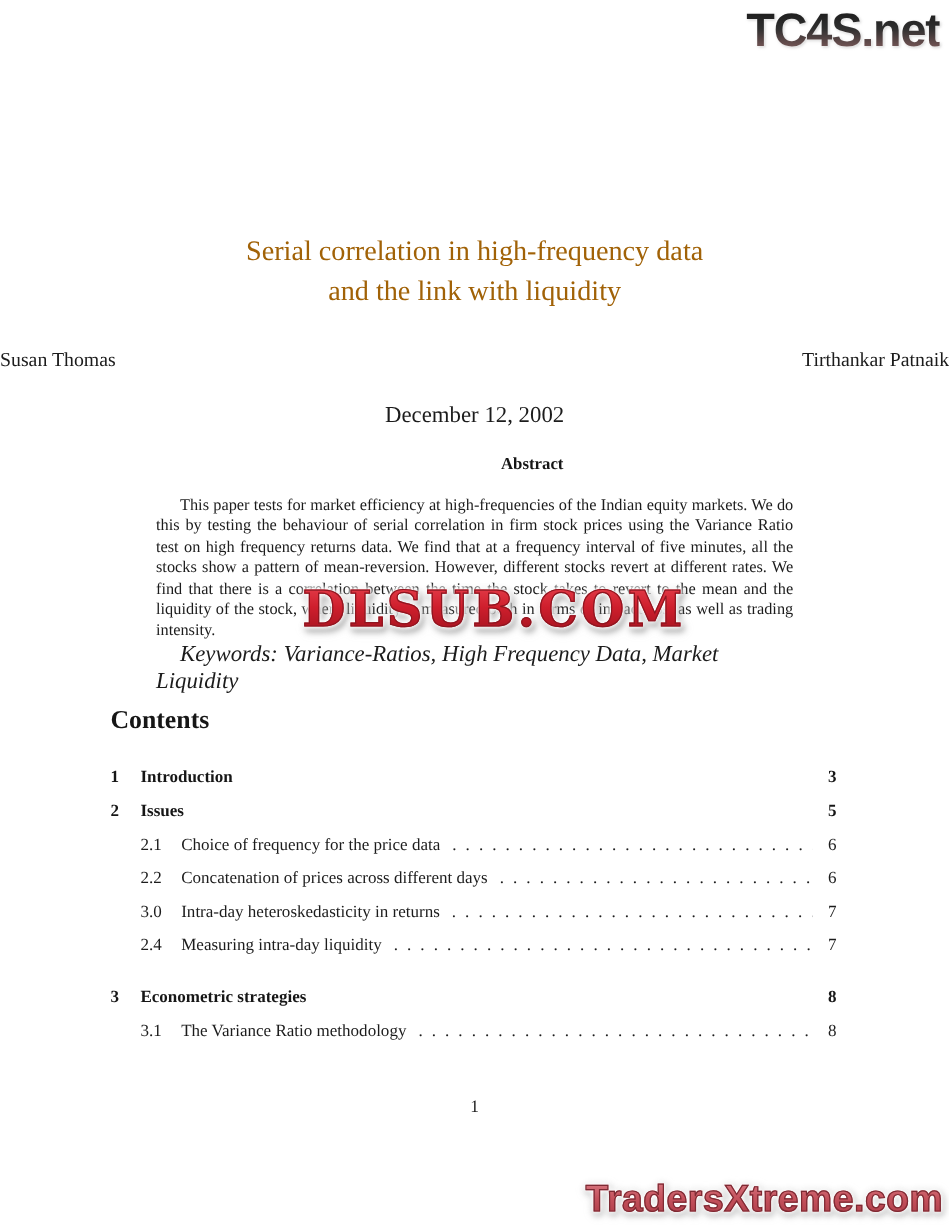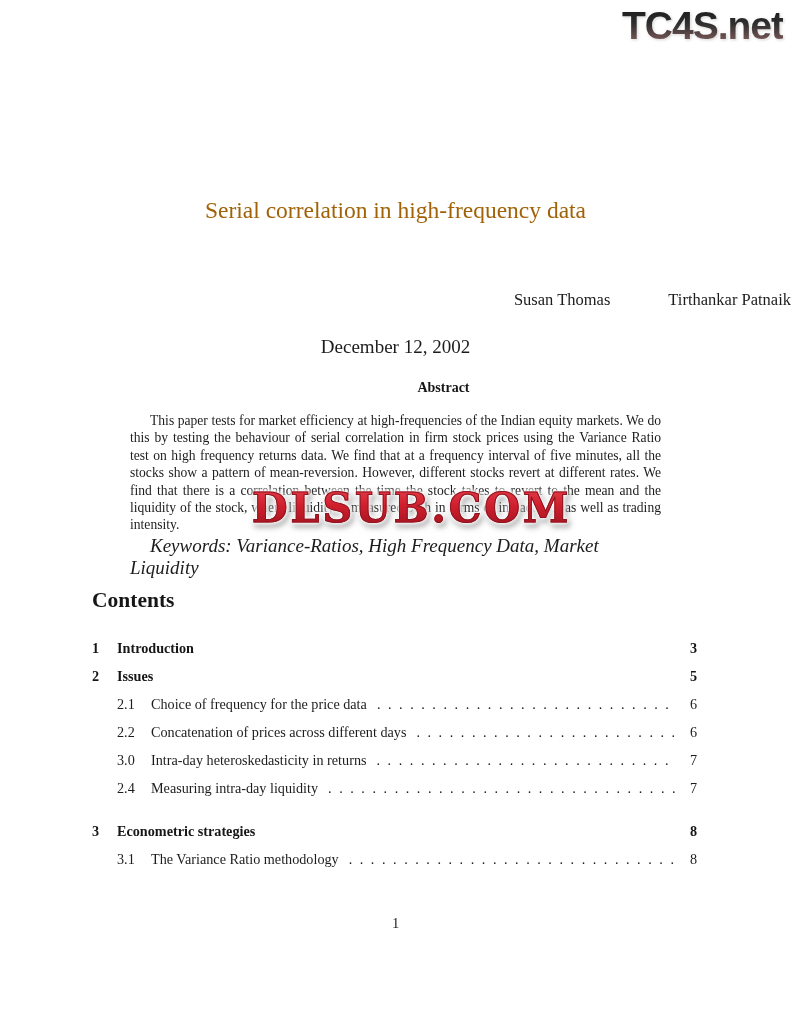--- a/index.html
+++ b/index.html
@@ -41,21 +41,21 @@
     line-height: 33px;
     color: #a16207;
   }
 
   .authors {
     position: absolute;
     top: 290px;
     left: 0;
     width: 100%;
     display: flex;
-    justify-content: flex-end;
+    justify-content: space-between;
     gap: 58px;
     font-size: 16.5px;
   }
 
   .pub-date {
     position: absolute;
     top: 336px;
     left: 0;
     width: 100%;
     text-align: center;
@@ -194,20 +194,21 @@
 </style>
 </head>
 <body>
 
 <div class="page">
 
   <div class="tc4s-logo">TC4S.net</div>
 
   <div class="title">
     <div>Serial correlation in high-frequency data</div>
+    <div>and the link with liquidity</div>
   </div>
 
   <div class="authors">
     <span>Susan Thomas</span>
     <span>Tirthankar Patnaik</span>
   </div>
 
   <div class="pub-date">December 12, 2002</div>
 
   <div class="abstract-heading">Abstract</div>
@@ -280,14 +281,15 @@
       <span class="toc-num-2">3.1</span>
       <span class="toc-label">The Variance Ratio methodology</span>
       <span class="toc-dots"></span>
       <span class="toc-page">8</span>
     </div>
 
   </div>
 
   <div class="page-number">1</div>
 
+  <div class="traders-logo">TradersXtreme.com</div>
 
 </div>
 
 </body></html>

